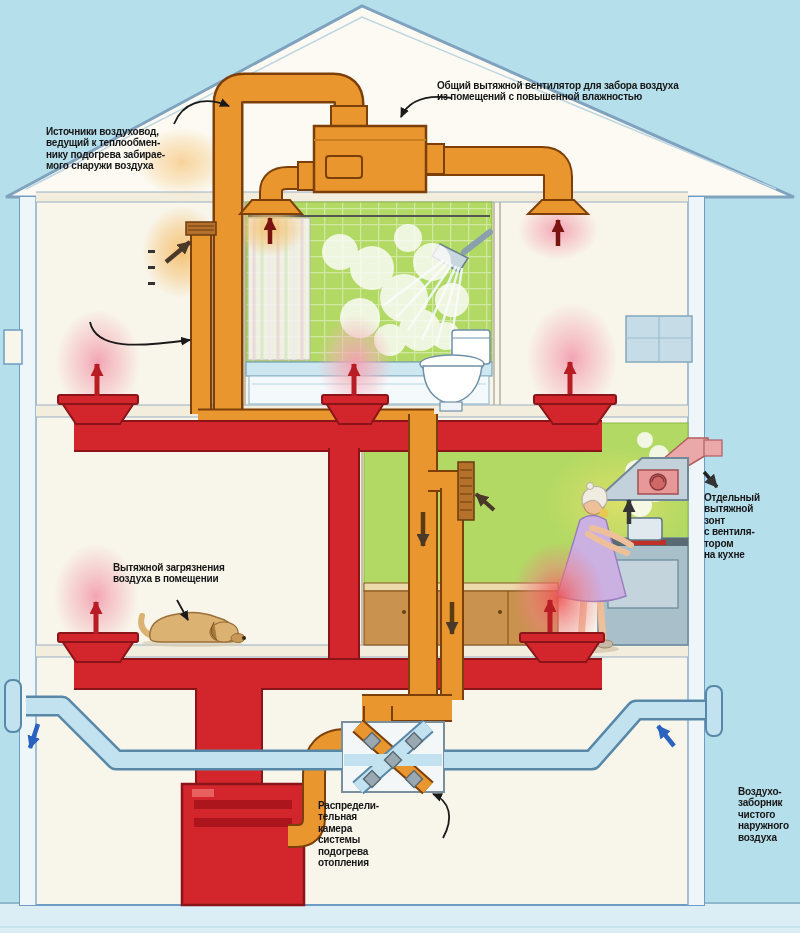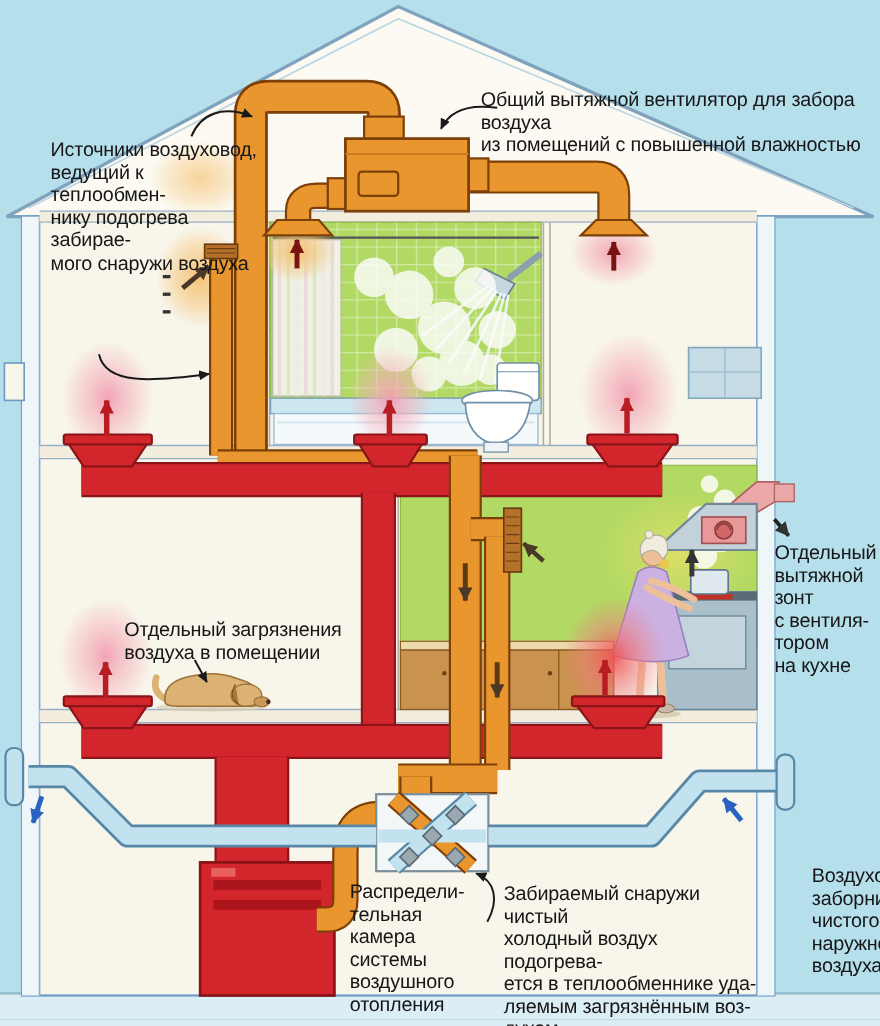--- a/index.html
+++ b/index.html
@@ -9,22 +9,22 @@
     font-family:"Liberation Sans", sans-serif;
   }
   #stage{position:absolute;left:0;top:0;width:800px;height:933px;}
   svg{display:block;}
   .duct{fill:none;stroke-linecap:butt;stroke-linejoin:round;}
   .oOut{stroke:#7d3f08;} .oIn{stroke:var(--exhaust-duct,#e9962e);}
   .rOut{stroke:#8a1418;} .rIn{stroke:var(--warm-duct,#d2262c);}
   .bOut{stroke:#5888a8;} .bIn{stroke:var(--fresh-pipe,#c3e2f0);}
   .lbl{
     position:absolute;
-    font-weight:normal;
-    font-size:18px;
+    font-weight:bold;
+    font-size:10px;
     line-height:1.14;
     letter-spacing:-0.2px;
     color:var(--label-text,#161616);
     white-space:pre-line;
   }
 </style>
 </head>
 <body>
 
 <div id="stage">
@@ -373,37 +373,32 @@
     <path d="M 443,838 C 454,818 450,801 433,794"></path>
   </g>
 </svg>
 
 <div class="lbl" style="left:437px;top:80px;width:352px;">Общий вытяжной вентилятор для забора воздуха
 из помещений с повышенной влажностью</div>
 <div class="lbl" style="left:46px;top:126px;width:192px;">Источники воздуховод,
 ведущий к теплообмен-
 нику подогрева забирае-
 мого снаружи воздуха</div>
-<div class="lbl" style="left:113px;top:562px;width:205px;">Отдельный загрязнения
+<div class="lbl" style="left:113px;top:562px;width:205px;">Вытяжной загрязнения
 воздуха в помещении</div>
 <div class="lbl" style="left:704px;top:492px;width:92px;">Отдельный
 вытяжной
 зонт
 с вентиля-
 тором
 на кухне</div>
 <div class="lbl" style="left:318px;top:800px;width:120px;">Распредели-
 тельная
 камера
 системы
-воздушного
+подогрева
 отопления</div>
-<div class="lbl" style="left:458px;top:802px;width:230px;">Забираемый снаружи чистый
-холодный воздух подогрева-
-ется в теплообменнике уда-
-ляемым загрязнённым воз-
-духом</div>
 <div class="lbl" style="left:738px;top:766px;width:88px;margin-top:20px;">Воздухо-
 заборник
 чистого
 наружного
 воздуха</div>
 </div>
 
 </body></html>

